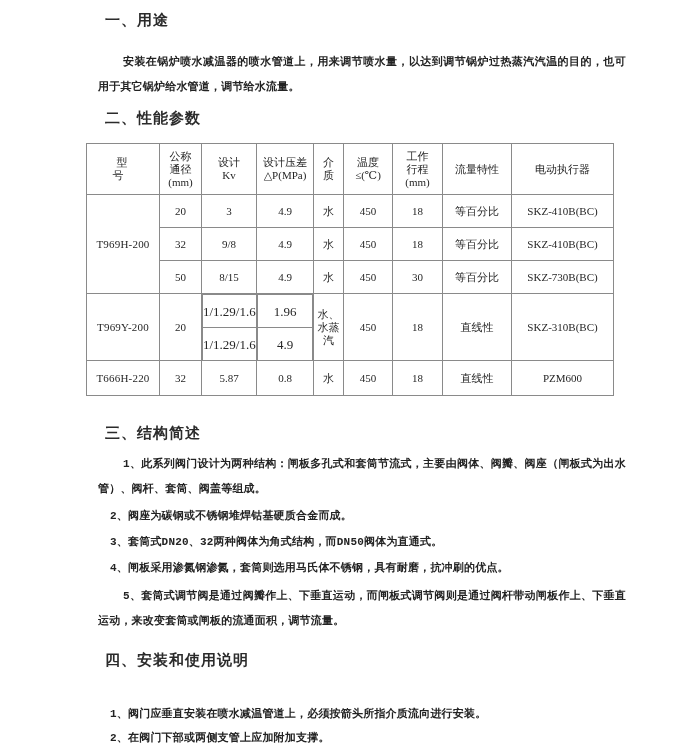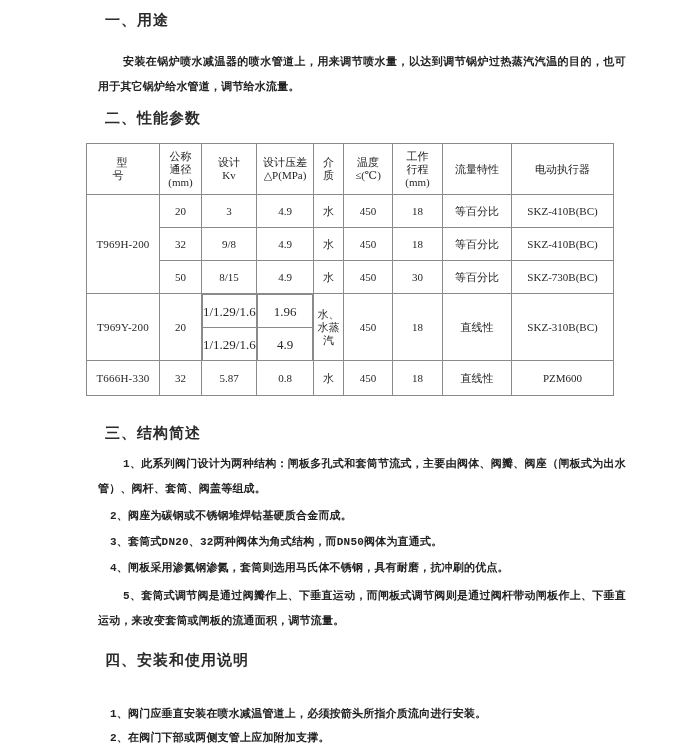--- a/index.html
+++ b/index.html
@@ -244,21 +244,21 @@
               <span class="hdr-line">水、</span>
               <span class="hdr-line">水蒸汽</span>
             </td>
             <td>450</td>
             <td>18</td>
             <td>直线性</td>
             <td>SKZ-310B(BC)</td>
           </tr>
 
           <tr style="height:35px">
-            <td class="model-cell">T666H-330</td>
+            <td class="model-cell">T666H-220</td>
             <td>32</td>
             <td>5.87</td>
             <td>0.8</td>
             <td>水</td>
             <td>450</td>
             <td>18</td>
             <td>直线性</td>
             <td>PZM600</td>
           </tr>
         </tbody>

